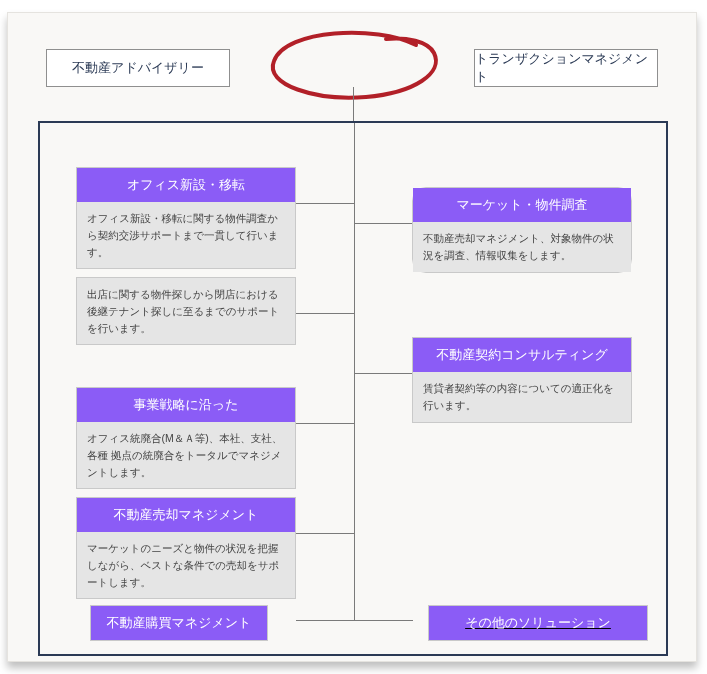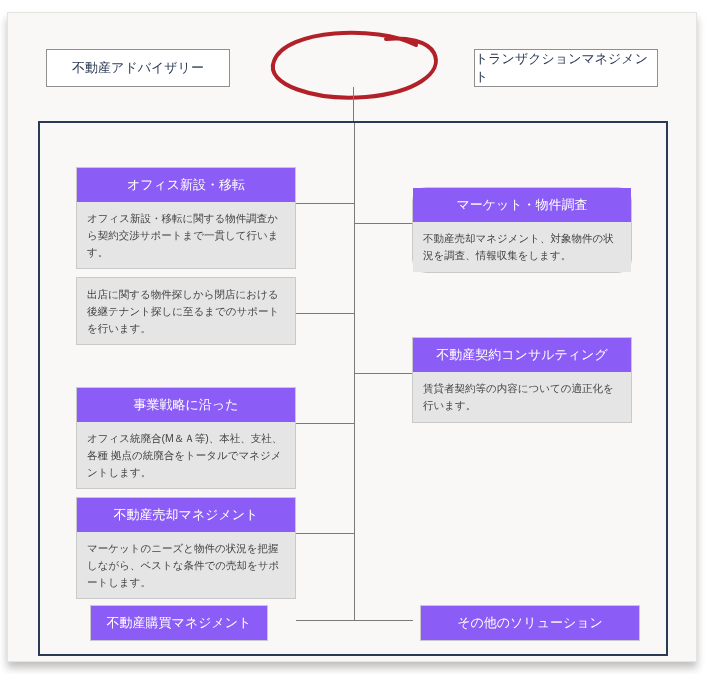--- a/index.html
+++ b/index.html
@@ -136,18 +136,18 @@
       <div class="card-body">不動産売却マネジメント、対象物件の状況を調査、情報収集をします。</div>
     </div>
     <div class="card" style="left:372px; top:214px;">
       <div class="card-head">不動産契約コンサルティング</div>
       <div class="card-body">賃貸者契約等の内容についての適正化を行います。</div>
     </div>
 
     <div class="card simple" style="left:36px; top:482px; width:178px;margin-left:14px;">
       <div class="card-head">不動産購買マネジメント</div>
     </div>
-    <div class="card simple" style="left:380px; top:482px; width:220px;">
+    <div class="card simple" style="left:388px; top:482px; width:220px;text-decoration:underline;">
       <div class="card-head">その他のソリューション</div>
     </div>
 
   </div>
 </div>
 
 </body></html>

